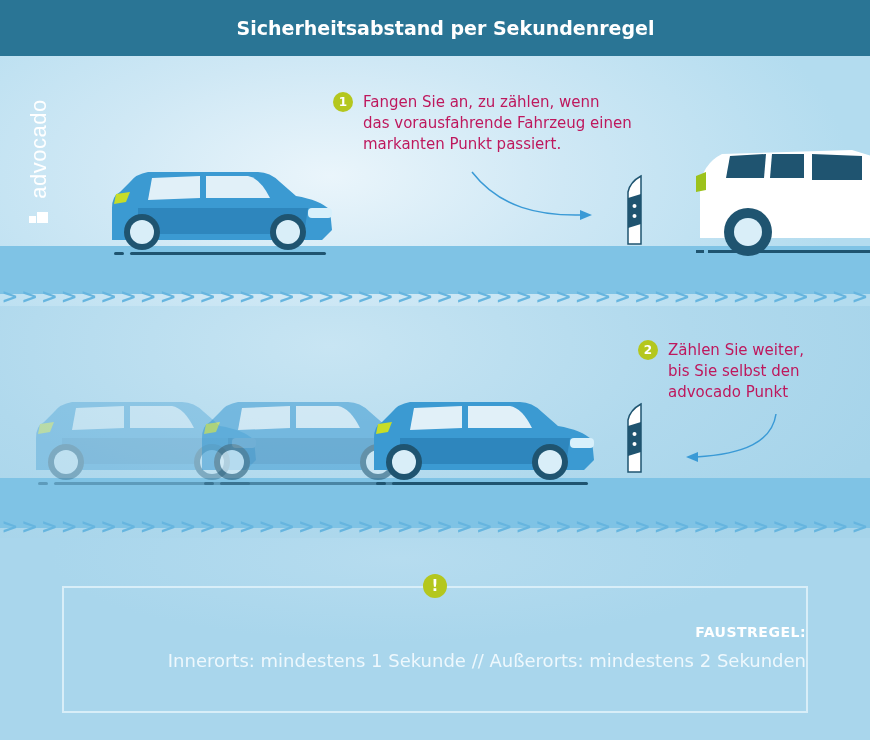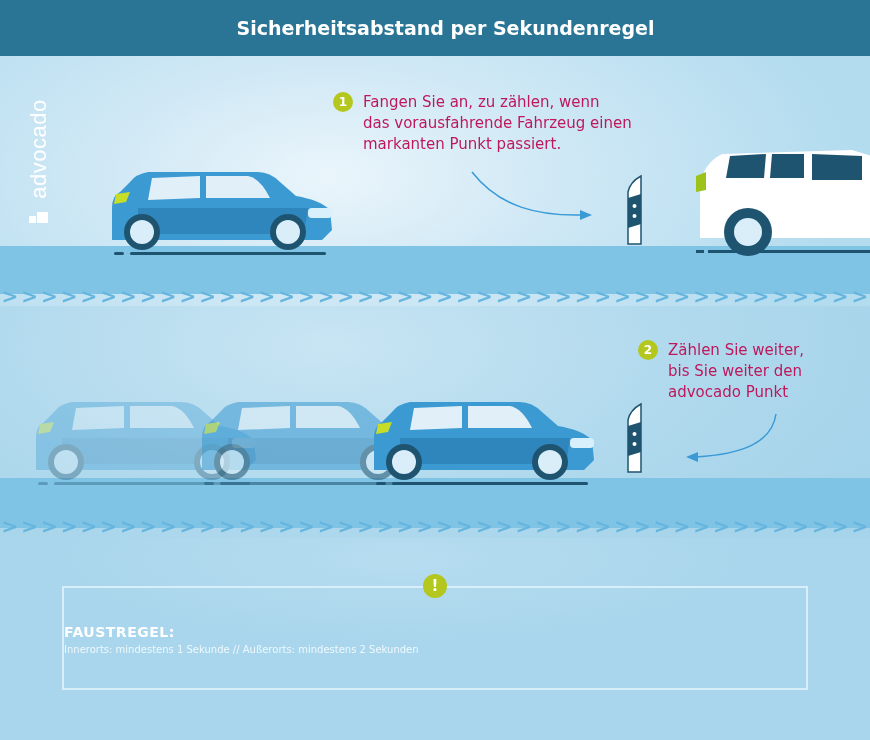--- a/index.html
+++ b/index.html
@@ -26,24 +26,24 @@
   .logo-text { position: absolute; left: 50%; top: 50%; transform: translate(-50%,-50%) rotate(-90deg); color: #ffffff; font-size: 22px; letter-spacing: 0.5px; white-space: nowrap; font-family: "Liberation Sans", sans-serif; }
 
   .step { position: absolute; display: flex; gap: 10px; }
   .badge { width: 20px; height: 20px; border-radius: 50%; background: #b4c71e; color: #fff; font-size: 12px; font-weight: bold; display: flex; align-items: center; justify-content: center; flex-shrink: 0; margin-top: 0px; }
   .step-text { color: #be185d; font-size: 15px; line-height: 21px; }
   .step-1 { left: 333px; top: 92px; }
   .step-2 { left: 638px; top: 340px; }
 
   svg { position: absolute; overflow: visible; }
 
-  .rule-box { position: absolute; left: 62px; top: 586px; width: 746px; height: 104px; border: 2px solid #d8eef8; text-align: left; color: #eef8fd; }
+  .rule-box { position: absolute; left: 62px; top: 586px; width: 746px; height: 127px; border: 2px solid #d8eef8; text-align: right; color: #eef8fd; }
   .rule-badge { position: absolute; left: 423px; top: 574px; width: 24px; height: 24px; border-radius: 50%; background: #b4c71e; color: #fff; font-weight: bold; font-size: 15px; display: flex; align-items: center; justify-content: center; }
   .rule-title { margin-top: 36px; font-weight: bold; font-size: 14px; letter-spacing: 0.5px; color: #ffffff; }
-  .rule-text { font-size: 10px; margin-top: 4px; color: #eef8fd; }
+  .rule-text { font-size: 18px; margin-top: 10px; color: #eef8fd; }
 </style>
 </head>
 <body>
 
 <div class="header">
   <h1>Sicherheitsabstand per Sekundenregel</h1>
 </div>
 
 <div class="panel panel-1">
   <div class="road road-1">
@@ -163,21 +163,21 @@
     <div>Fangen Sie an, zu zählen, wenn</div>
     <div>das vorausfahrende Fahrzeug einen</div>
     <div>markanten Punkt passiert.</div>
   </div>
 </div>
 
 <div class="step step-2">
   <div class="badge">2</div>
   <div class="step-text">
     <div>Zählen Sie weiter,</div>
-    <div>bis Sie weiter den</div>
+    <div>bis Sie selbst den</div>
     <div>advocado Punkt</div>
   </div>
 </div>
 
 <svg width="130" height="60" style="left:470px; top:168px">
   <path d="M2 4 C 30 40, 70 48, 112 47" stroke="#3a9ad6" stroke-width="1.5" fill="none"></path>
   <polygon points="110,42 122,47 110,52" fill="#3a9ad6"></polygon>
 </svg>
 
 <svg width="100" height="60" style="left:684px; top:412px">

